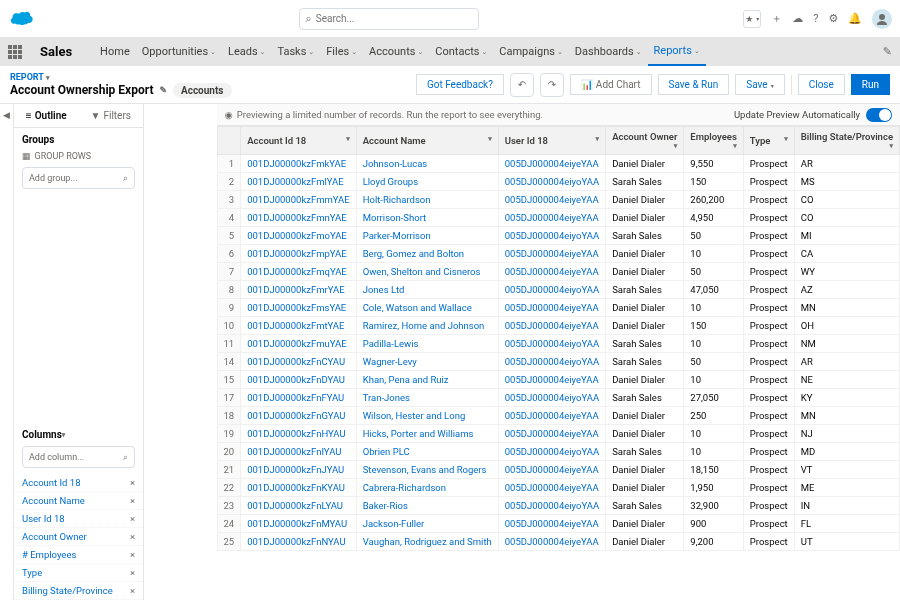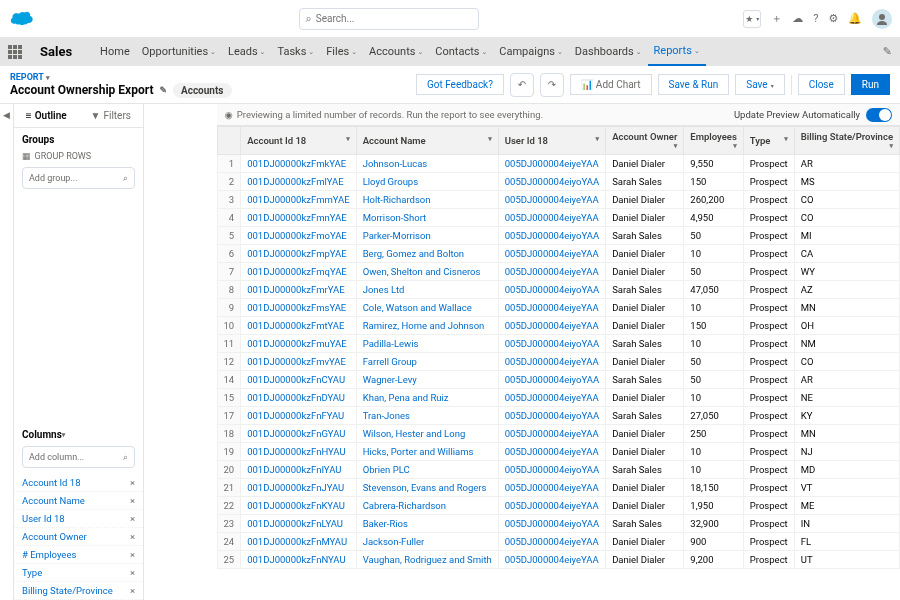--- a/index.html
+++ b/index.html
@@ -368,30 +368,20 @@
                 <td class="num">11</td>
                 <td class="link">001DJ00000kzFmuYAE</td>
                 <td class="link">Padilla-Lewis</td>
                 <td class="link">005DJ000004eiyoYAA</td>
                 <td>Sarah Sales</td>
                 <td class="r">10</td>
                 <td>Prospect</td>
                 <td>NM</td>
               </tr>
               <tr>
-                <td class="num">12</td>
-                <td class="link">001DJ00000kzFmvYAE</td>
-                <td class="link">Farrell Group</td>
-                <td class="link">005DJ000004eiyeYAA</td>
-                <td>Daniel Dialer</td>
-                <td class="r">50</td>
-                <td>Prospect</td>
-                <td>CO</td>
-              </tr>
-              <tr>
                 <td class="num">14</td>
                 <td class="link">001DJ00000kzFnCYAU</td>
                 <td class="link">Wagner-Levy</td>
                 <td class="link">005DJ000004eiyoYAA</td>
                 <td>Sarah Sales</td>
                 <td class="r">50</td>
                 <td>Prospect</td>
                 <td>AR</td>
               </tr>
               <tr>

